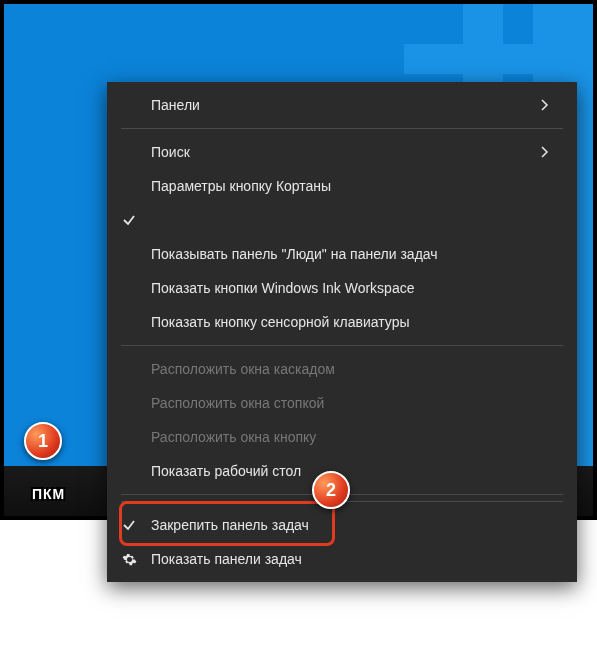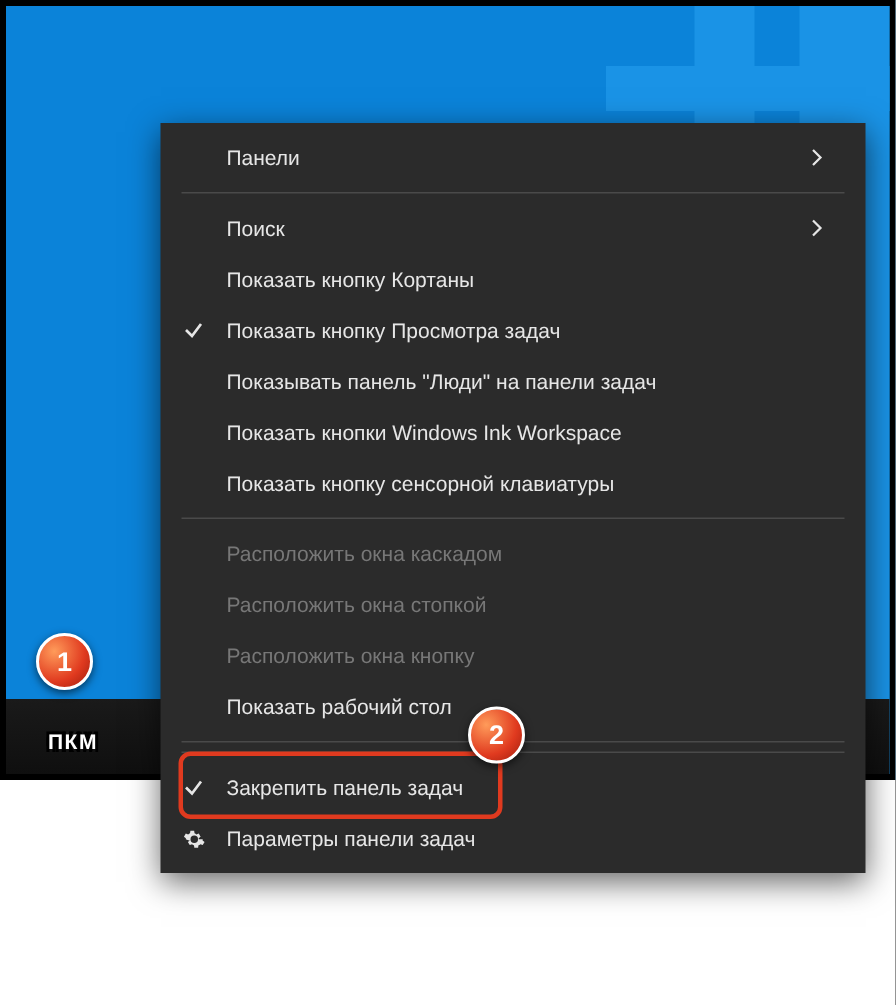--- a/index.html
+++ b/index.html
@@ -159,29 +159,28 @@
         <div class="menu-icon-slot"></div>
         <div class="menu-label">Поиск</div>
         <div class="menu-arrow">
           <svg width="8" height="12" viewBox="0 0 8 12">
             <path d="M1 1 L6 6 L1 11" stroke="#e6e6e6" stroke-width="1.5" fill="none"></path>
           </svg>
         </div>
       </div>
       <div class="menu-item">
         <div class="menu-icon-slot"></div>
-        <div class="menu-label">Показать кнопку Кортаны</div>
+        <div class="menu-label">Параметры кнопку Кортаны</div>
       </div>
       <div class="menu-item">
         <div class="menu-icon-slot">
           <svg width="14" height="14" viewBox="0 0 14 14">
             <path d="M2 7 L6 11 L12 3" stroke="#e6e6e6" stroke-width="1.8" fill="none"></path>
           </svg>
         </div>
-        <div class="menu-label">Показать кнопку Просмотра задач</div>
       </div>
       <div class="menu-item">
         <div class="menu-icon-slot"></div>
         <div class="menu-label">Показывать панель "Люди" на панели задач</div>
       </div>
       <div class="menu-item">
         <div class="menu-icon-slot"></div>
         <div class="menu-label">Показать кнопки Windows Ink Workspace</div>
       </div>
       <div class="menu-item">
@@ -214,21 +213,21 @@
           </svg>
         </div>
         <div class="menu-label">Закрепить панель задач</div>
       </div>
       <div class="menu-item">
         <div class="menu-icon-slot">
           <svg width="15" height="15" viewBox="0 0 24 24">
             <path fill="#e6e6e6" d="M12 8a4 4 0 100 8 4 4 0 000-8zm9 4a7 7 0 01-.1 1.2l2.1 1.6-2 3.4-2.5-1a7 7 0 01-2 1.2l-.4 2.6h-4l-.4-2.6a7 7 0 01-2-1.2l-2.5 1-2-3.4 2.1-1.6A7 7 0 013 12a7 7 0 01.1-1.2L1 9.2l2-3.4 2.5 1a7 7 0 012-1.2L7.9 3h4l.4 2.6a7 7 0 012 1.2l2.5-1 2 3.4-2.1 1.6c.1.4.1.8.1 1.2z"></path>
           </svg>
         </div>
-        <div class="menu-label">Параметры панели задач</div>
+        <div class="menu-label">Показать панели задач</div>
       </div>
     </div>
 
   <div class="step-badge" style="left:20px; bottom:56px;">
     <span>1</span>
   </div>
   <div class="step-caption" style="left:28px; bottom:14px;">ПКМ</div>
 
 <div class="highlight-box" style="left: 115px; top: 497px; width: 210px; height: 39px;"></div>
     <div class="step-badge" style="left: 308px; top: 467px;">

